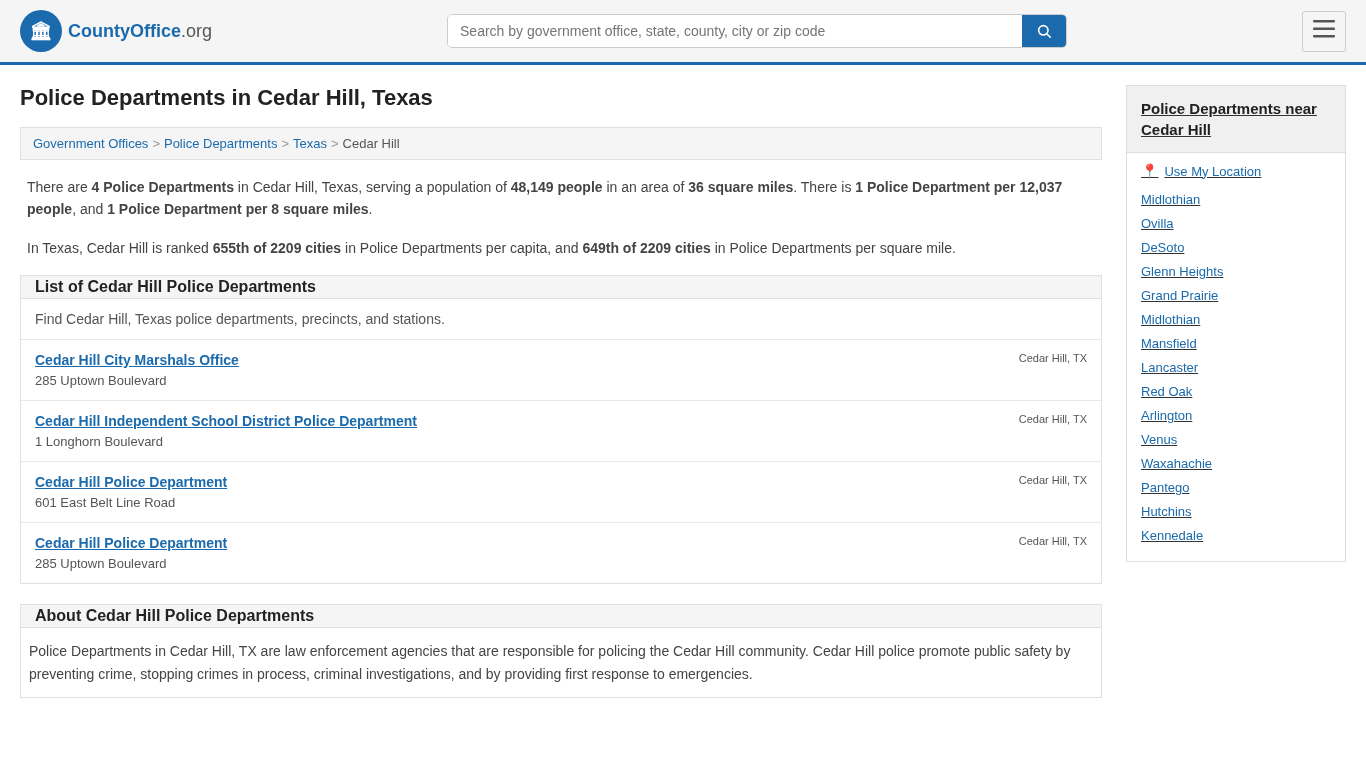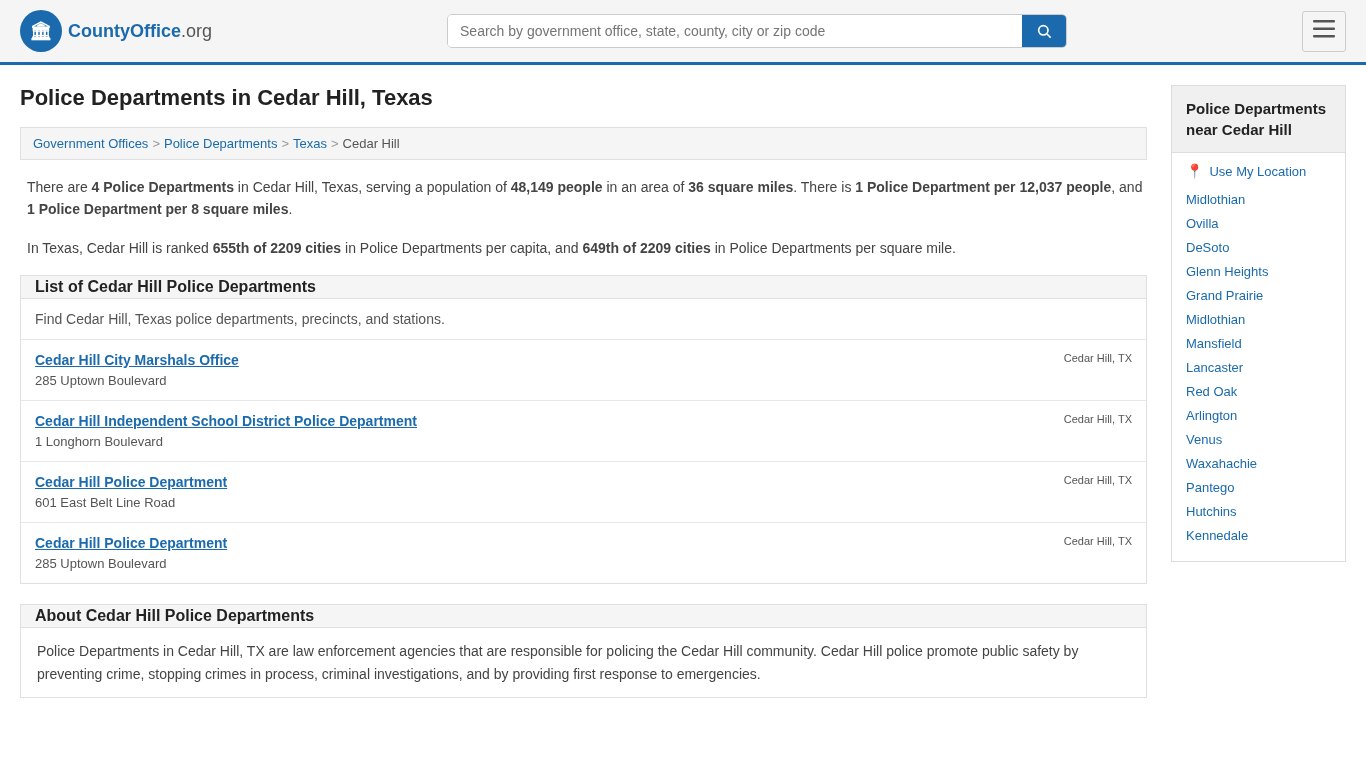--- a/index.html
+++ b/index.html
@@ -175,32 +175,33 @@
       font-size: 11px;
       color: #555;
       white-space: nowrap;
     }
 
     
     .about-section {
       margin-top: 20px;
     }
     .about-content {
-      padding: 12px 16px;
+      padding: 12px 8px;
       font-size: 14px;
       line-height: 1.6;
       color: #444;
       border: 1px solid #e0e0e0;
       border-top: none;
     }
 
     
     .sidebar {
-      width: 175px;
+      width: 220px;
       flex-shrink: 0;
+      text-decoration: underline;
     }
     .sidebar-header {
       background: #f0f0f0;
       border: 1px solid #ddd;
       padding: 12px 14px;
       font-size: 15px;
       font-weight: bold;
       color: #222;
       line-height: 1.4;
     }

